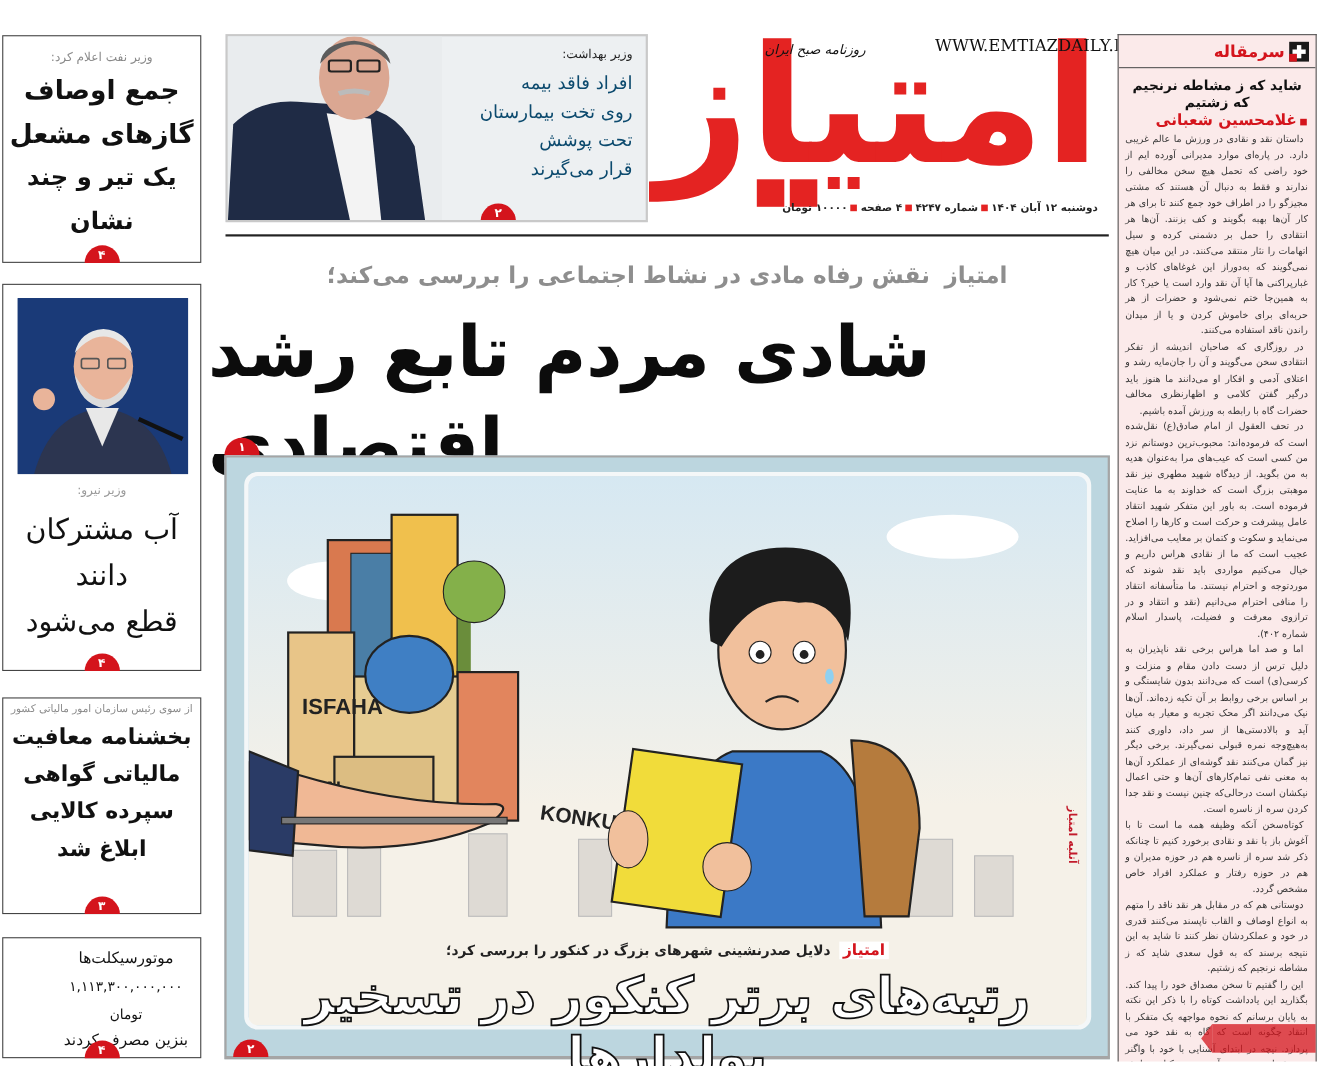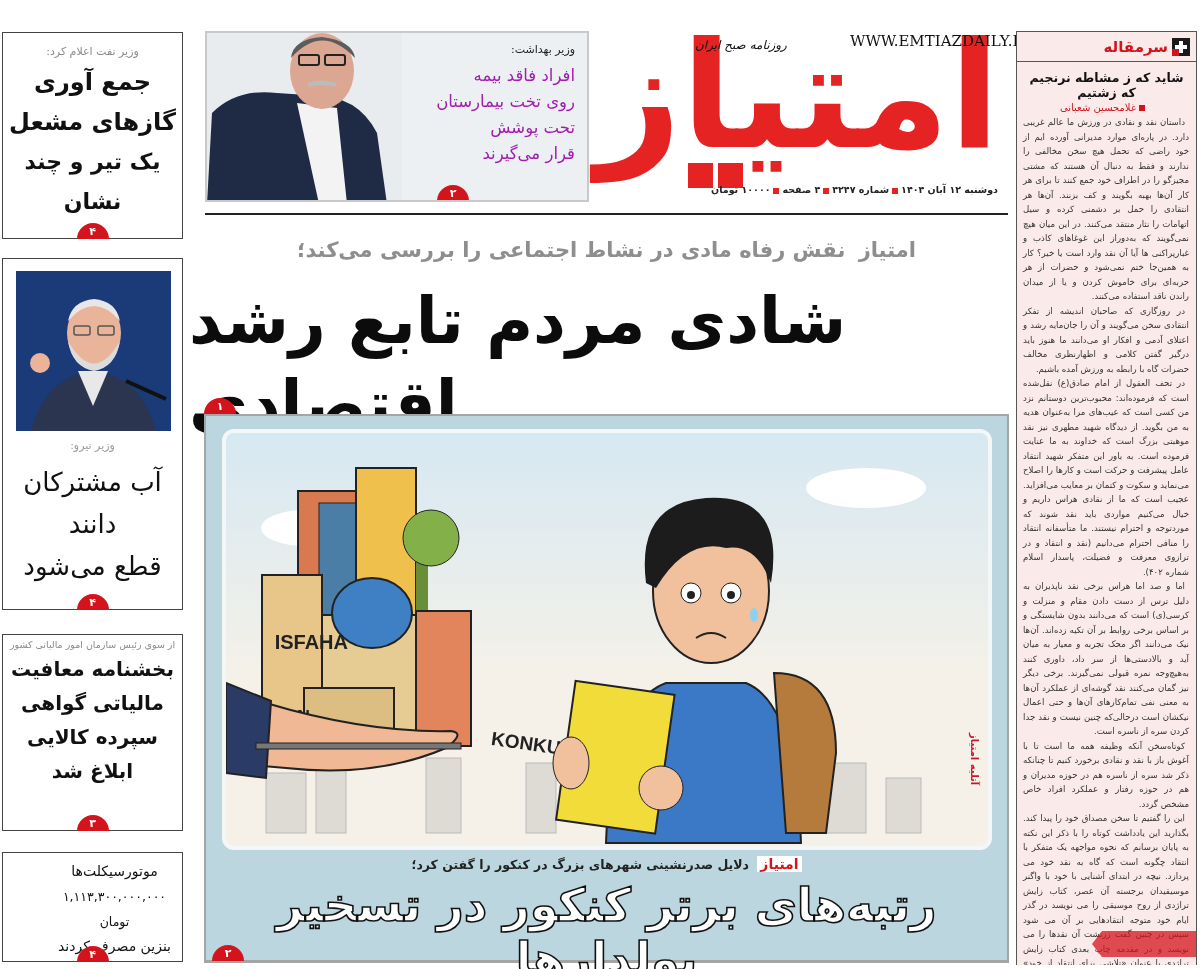--- a/index.html
+++ b/index.html
@@ -15,67 +15,67 @@
 
   
   #editorial { position: absolute; left: 1016px; top: 31px; width: 181px; height: 934px; background: #fbeaea; border: 1.5px solid #555; border-bottom: none; overflow: hidden; }
   #editorial .head { height: 30px; border-bottom: 1.5px solid #555; display: flex; align-items: center; justify-content: flex-start; padding-right: 6px; gap: 4px; }
   #editorial .plus-box { width: 18px; height: 18px; background: #1a1a1a; position: relative; display:inline-block; }
   #editorial .plus-box::before { content: ""; position: absolute; left: 3px; top: 7px; width: 12px; height: 4px; background: #fff; }
   #editorial .plus-box::after { content: ""; position: absolute; left: 7px; top: 3px; width: 4px; height: 12px; background: #fff; }
   #editorial .plus-box .red { position:absolute; left:0; bottom:0; width:7px; height:7px; background:#d4141c; }
   #editorial .head-label { color: #d4141c; font-weight: bold; font-size: 15px; }
   #editorial .title { font-weight: bold; font-size: 12.5px; text-align: center; margin: 8px 4px 2px; }
-  #editorial .author { color: #d4141c; font-weight: normal; font-size: 10px; padding-right: 8px; margin-bottom: 2px; text-align: center; }
+  #editorial .author { color: #d4141c; font-weight: bold; font-size: 14px; padding-right: 8px; margin-bottom: 2px; }
   #editorial .author .sq { display:inline-block; width:6px; height:6px; background:#d4141c; margin-left:3px; }
   #editorial .body { font-size: 8.6px; line-height: 14.5px; text-align: justify; padding: 0 7px 0 6px; color: #333; }
   #editorial .body p { text-indent: 4px; }
   #editorial .stamp { position: absolute; left: 85px; bottom: 8px; width: 96px; height: 26px; background: rgba(212,20,28,0.75); }
   #editorial .stamp::after { content:""; position:absolute; left:-10px; top:0; border-right:10px solid rgba(212,20,28,0.75); border-top:13px solid transparent; border-bottom:13px solid transparent; }
 
   
   #masthead { position: absolute; left: 600px; top: 30px; width: 410px; height: 178px; }
   #masthead .logo { position: absolute; right: 10px; top: -8px; font-size: 148px; font-weight: bold; color: #e42322; font-family: "DejaVu Sans", sans-serif; letter-spacing: -6px; line-height: 1; }
   #masthead .url { position: absolute; left: 250px; top: 2px; font-family: "DejaVu Serif", serif; font-weight: normal; font-size: 15px; color: #111; direction: ltr; }
   #masthead .tag { position: absolute; left: 95px; top: 8px; font-family: "DejaVu Serif", serif; font-style: italic; font-size: 12px; color: #111; }
   #masthead .info { position: absolute; right: 12px; top: 154px; font-size: 9.5px; font-weight: bold; color: #222; white-space: nowrap; }
   #masthead .info .sq { display:inline-block; width:6px; height:6px; background:#e42322; margin:0 3px; vertical-align: middle; }
   #masthead .blocks { position: absolute; left: 88px; top: 133px; display:flex; gap: 5px; }
   #masthead .blocks span { display:block; width: 25px; height: 25px; background:#e42322; }
 
   
   #health { position: absolute; left: 205px; top: 31px; width: 384px; height: 171px; background: #edf0f2; border: 2px solid #c9c9c9; overflow: hidden; }
   #health .photo { position:absolute; left: 0; top: 0; width: 195px; height: 171px; }
   #health .kicker2 { position:absolute; right: 12px; top: 10px; font-size: 11px; color:#222; }
-  #health .head { position:absolute; right: 12px; top: 30px; font-size: 16.5px; line-height: 26px; color:#a21caf; text-align: right; margin-left: 20px; }
+  #health .head { position:absolute; right: 12px; top: 30px; font-size: 16.5px; line-height: 26px; color:#0c4a6e; text-align: right; margin-left: 20px; }
 
   
   #rule { position: absolute; left: 205px; top: 213px; width: 803px; height: 2px; background: #222; }
 
   
   #supra { position:absolute; left: 205px; top: 238px; width: 803px; text-align: center; font-size: 21px; font-weight: bold; color: #8e8e8e; }
   #supra .brand { color: #8e8e8e; margin-left: 6px; }
   #main-head { position:absolute; left: 189px; top: 280px; width: 803px; text-align:left; font-size: 64px; font-weight: bold; color:#0c0c0c; letter-spacing: -1px; line-height: 1.3; }
 
   
   #cartoon-box { position:absolute; left: 204px; top: 414px; width: 805px; height: 549px; background: #bcd6df; border: 2px solid #a5a5a5; border-bottom-width: 3px; }
-  #cartoon { position:absolute; left: 16px; top: 13px; width: 770px; height: 421px; border-radius: 12px; border: 4px solid #f4f7f8; overflow: hidden; background: linear-gradient(#d6e8f2, #f5f1e8 60%); }
+  #cartoon { position:absolute; left: 16px; top: 13px; width: 770px; height: 507px; border-radius: 12px; border: 4px solid #f4f7f8; overflow: hidden; background: linear-gradient(#d6e8f2, #f5f1e8 60%); }
   #credit { position:absolute; right: 8px; top: 300px; writing-mode: vertical-rl; color:#c21b2b; font-size: 10px; font-weight:bold; }
   #sub-kicker { position:absolute; left:0; width:100%; top: 440px; text-align:center; font-size: 12.5px; font-weight:bold; color:#222; }
   #sub-kicker .brand { background:#fff; color:#d4141c; padding: 0 3px; margin-left:4px; font-size: 14px; }
   #sub-head { position:absolute; left:0; width:100%; top: 462px; text-align:center; font-size: 46px; font-weight:bold; color:#fff;
               -webkit-text-stroke: 1.6px #111; letter-spacing: -1px; }
 </style>
 </head>
 <body>
 
 <div class="lbox" style="top:32px;height:207px;">
   <div class="kicker" style="margin-top:12px;">وزیر نفت اعلام کرد:</div>
   <div style="font-weight:bold;font-size:24px;line-height:40px;margin-top:4px;">
-    <div>جمع آوری</div>
+    <div>جمع اوصاف</div>
     <div>گازهای مشعل</div>
     <div style="font-size:22px;">یک تیر و چند نشان</div>
   </div>
   <div class="badge bottom">۴</div>
 </div>
 
 <div class="lbox" style="top:258px;height:352px;">
   <div style="position:absolute;left:13px;top:12px;width:155px;height:160px;background:linear-gradient(135deg,#1b3d7a,#0e2656);overflow:hidden;">
     <svg width="155" height="160" viewBox="0 0 155 160">
       <rect x="0" y="0" width="155" height="160" fill="#1a3a78"></rect>
@@ -210,37 +210,38 @@
         <rect x="340" y="255" width="100" height="140" fill="#f1dc3a" stroke="#222" stroke-width="2"></rect>
         <text x="348" y="330" font-family="Liberation Sans, sans-serif" font-size="19" font-weight="bold" fill="#222">KONKUR</text>
       </g>
       <ellipse cx="345" cy="330" rx="18" ry="26" fill="#f1c09c" stroke="#222"></ellipse>
       <ellipse cx="435" cy="355" rx="22" ry="22" fill="#f1c09c" stroke="#222"></ellipse>
     </svg>
     <div id="credit">آتلیه امتیاز</div>
   </div>
   <div id="sub-kicker">
     <span class="brand">امتیاز</span>
-    <span>دلایل صدرنشینی شهرهای بزرگ در کنکور را گفتن کرد؛</span>
+    <span>دلایل صدرنشینی شهرهای بزرگ در کنکور را بررسی کرد؛</span>
   </div>
   <div id="sub-head">رتبه‌های برتر کنکور در تسخیر پولدارها</div>
   <div class="badge" style="left:6px;bottom:-1px;">۲</div>
 </div>
 
 <div id="editorial">
   <div class="head">
     <span class="plus-box">
         <span class="red"></span>
       </span>
     <span class="head-label">سرمقاله</span>
   </div>
   <div class="title">شاید که ز مشاطه نرنجیم که زشتیم</div>
   <div class="author"><span class="sq"></span><span>غلامحسین شعبانی</span></div>
   <div class="body">
     <p>داستان نقد و نقادی در ورزش ما عالم غریبی دارد. در پاره‌ای موارد مدیرانی آورده ایم از خود راضی که تحمل هیچ سخن مخالفی را ندارند و فقط به دنبال آن هستند که مشتی مجیزگو را در اطراف خود جمع کنند تا برای هر کار آن‌ها بهبه بگویند و کف بزنند. آن‌ها هر انتقادی را حمل بر دشمنی کرده و سیل اتهامات را نثار منتقد می‌کنند. در این میان هیچ نمی‌گویند که به‌دوراز این غوغاهای کاذب و غبارپراکنی ها آیا آن نقد وارد است یا خیر؟ کار به همین‌جا ختم نمی‌شود و حضرات از هر حربه‌ای برای خاموش کردن و یا از میدان راندن ناقد استفاده می‌کنند.</p>
     <p>در روزگاری که صاحبان اندیشه از تفکر انتقادی سخن می‌گویند و آن را جان‌مایه رشد و اعتلای آدمی و افکار او می‌دانند ما هنوز باید درگیر گفتن کلامی و اظهارنظری مخالف حضرات گاه با رابطه به ورزش آمده باشیم.</p>
     <p>در تحف العقول از امام صادق(ع) نقل‌شده است که فرموده‌اند: محبوب‌ترین دوستانم نزد من کسی است که عیب‌های مرا به‌عنوان هدیه به من بگوید. از دیدگاه شهید مطهری نیز نقد موهبتی بزرگ است که خداوند به ما عنایت فرموده است. به باور این متفکر شهید انتقاد عامل پیشرفت و حرکت است و کارها را اصلاح می‌نماید و سکوت و کتمان بر معایب می‌افزاید. عجیب است که ما از نقادی هراس داریم و خیال می‌کنیم مواردی باید نقد شوند که موردتوجه و احترام نیستند. ما متأسفانه انتقاد را منافی احترام می‌دانیم (نقد و انتقاد و در ترازوی معرفت و فضیلت، پاسدار اسلام شماره ۴۰۲).</p>
     <p>اما و صد اما هراس برخی نقد ناپذیران به دلیل ترس از دست دادن مقام و منزلت و کرسی(ی) است که می‌دانند بدون شایستگی و بر اساس برخی روابط بر آن تکیه زده‌اند. آن‌ها نیک می‌دانند اگر محک تجربه و معیار به میان آید و بالادستی‌ها از سر داد، داوری کنند به‌هیچ‌وجه نمره قبولی نمی‌گیرند. برخی دیگر نیز گمان می‌کنند نقد گوشه‌ای از عملکرد آن‌ها به معنی نفی تمام‌کارهای آن‌ها و حتی اعمال نیکشان است درحالی‌که چنین نیست و نقد جدا کردن سره از ناسره است.</p>
     <p>کوتاه‌سخن آنکه وظیفه همه ما است تا با آغوش باز با نقد و نقادی برخورد کنیم تا چنانکه ذکر شد سره از ناسره هم در حوزه مدیران و هم در حوزه رفتار و عملکرد افراد خاص مشخص گردد.</p>
+    <p>دوستانی هم که در مقابل هر نقد ناقد را متهم به انواع اوصاف و القاب ناپسند می‌کنند قدری در خود و عملکردشان نظر کنند تا شاید به این نتیجه برسند که به قول سعدی شاید که ز مشاطه نرنجیم که زشتیم.</p>
     <p>این را گفتیم تا سخن مصداق خود را پیدا کند. بگذارید این یادداشت کوتاه را با ذکر این نکته به پایان برسانم که نحوه مواجهه یک متفکر با انتقاد چگونه است که گاه به نقد خود می پردازد. نیچه در ابتدای آشنایی با خود با واگنر موسیقیدان برجسته آن عصر، کتاب زایش تراژدی از روح موسیقی را می نویسد در گذر ایام خود متوجه انتقادهایی بر آن می شود سپس در چنین گفت زرتشت آن نقدها را می نویسد و در مقدمه چاپ بعدی کتاب زایش تراژدی با عنوان «تلاشی برای انتقاد از خود» آن را اضافه می کند (کتاب زایش تراژدی از روح موسیقی با ترجمه خانم رویا منجم توسط نشر پرسش به چاپ رسیده است).</p>
   </div>
   <div class="stamp"></div>
 </div>
 
 </body></html>

